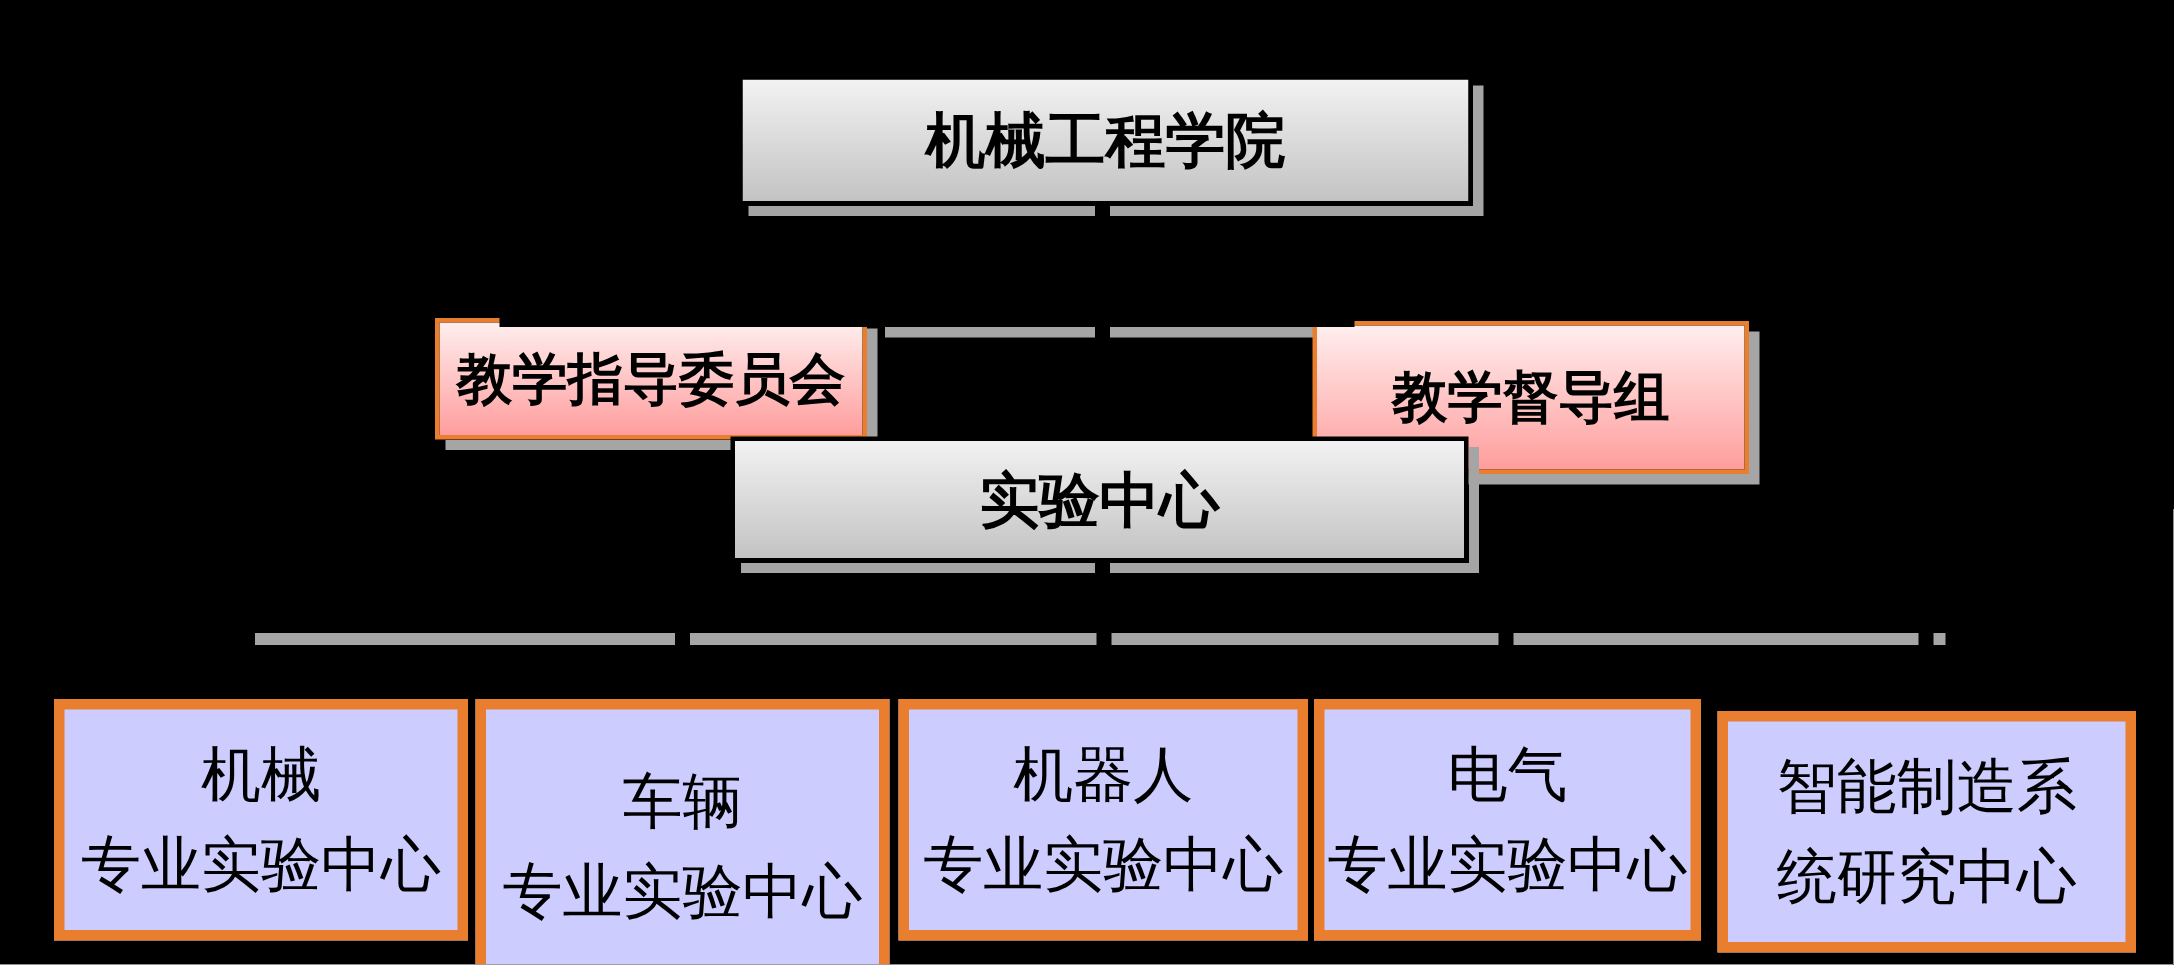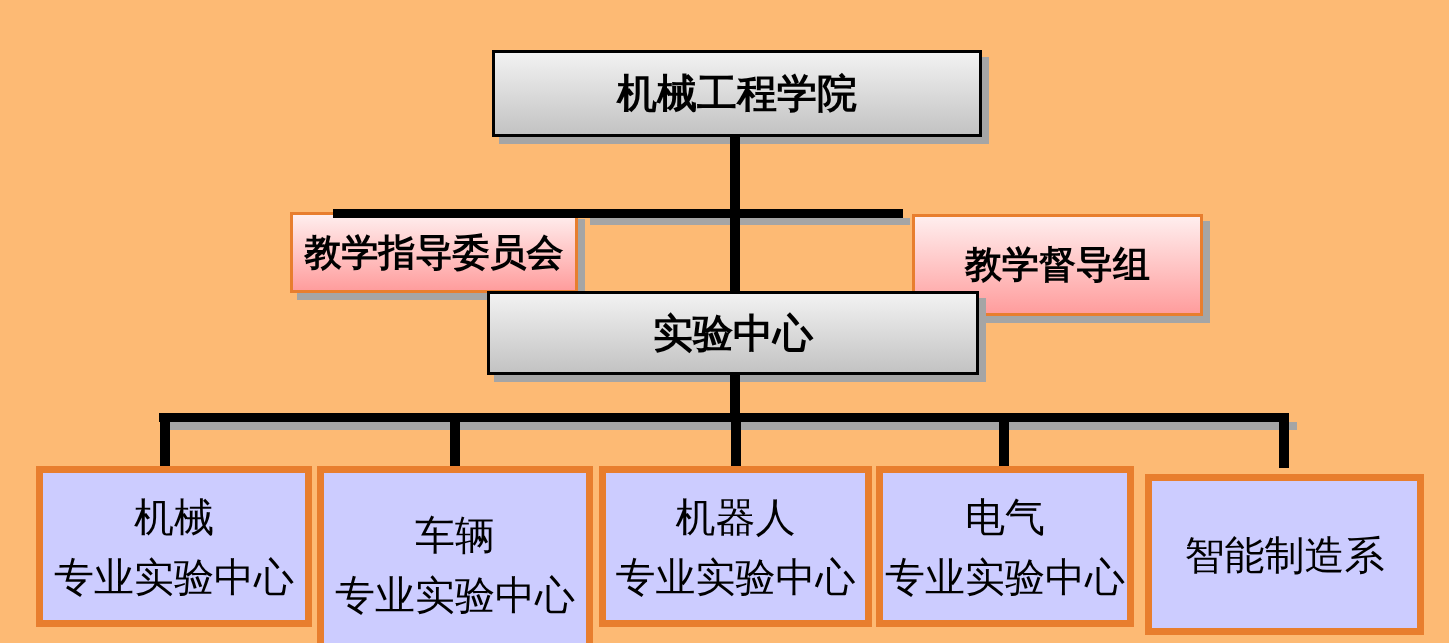--- a/index.html
+++ b/index.html
@@ -1,17 +1,17 @@
 <!DOCTYPE html>
 <html style="--gray-top: #f2f2f2; --gray-bottom: #c3c3c3; --pink-top: #ffeeee; --pink-bottom: #ff9d9d; --lavender: #ccccff; --orange: #e87e2e; --line: #000000; --shadow: #a5a5a5;"><head>
 <meta charset="utf-8">
 <style>
   html,body { margin:0; padding:0; background:#ffffff; }
   .canvas {
-    position:relative; width:1449px; height:643px; background:#fdba74;
+    position:relative; width:1449px; height:643px; background:#000000;
     overflow:hidden; font-family:"Liberation Sans", sans-serif; color:#000;
   }
   .node {
     position:absolute; box-sizing:border-box;
     display:flex; flex-direction:column; align-items:center; justify-content:center;
     text-align:center; white-space:nowrap;
   }
   .gray-node {
     border:3px solid #000;
     background:linear-gradient(to bottom, var(--gray-top), var(--gray-bottom));
@@ -51,21 +51,21 @@
   <div class="line" style="left:999px; top:413px; width:10px; height:55px;"></div>
   <div class="line" style="left:1279px; top:413px; width:10px; height:55px;"></div>
 
   <div class="node gray-node" style="left:492px; top:50px; width:490px; height:87px;">
     <span>机械工程学院</span>
   </div>
 
   <div class="node pink-node" style="left:290px; top:168px; width:288px; height:81px;">
     <span>教学指导委员会</span>
   </div>
-  <div class="node pink-node" style="left:912px; top:170px; width:291px; height:102px;">
+  <div class="node pink-node" style="left:875px; top:170px; width:291px; height:102px;">
     <span>教学督导组</span>
   </div>
 
   <div class="node gray-node" style="left:487px; top:291px; width:492px; height:84px;">
     <span>实验中心</span>
   </div>
 
   <div class="node sub-node" style="left:36px; top:466px; width:276px; height:161px;">
     <span>机械</span>
     <span>专业实验中心</span>
@@ -77,15 +77,16 @@
   <div class="node sub-node" style="left:599px; top:466px; width:273px; height:161px;">
     <span>机器人</span>
     <span>专业实验中心</span>
   </div>
   <div class="node sub-node" style="left:876px; top:466px; width:258px; height:161px;">
     <span>电气</span>
     <span>专业实验中心</span>
   </div>
   <div class="node sub-node" style="left:1145px; top:474px; width:279px; height:161px;">
     <span>智能制造系</span>
+    <span>统研究中心</span>
   </div>
 
 </div>
 
 </body></html>

